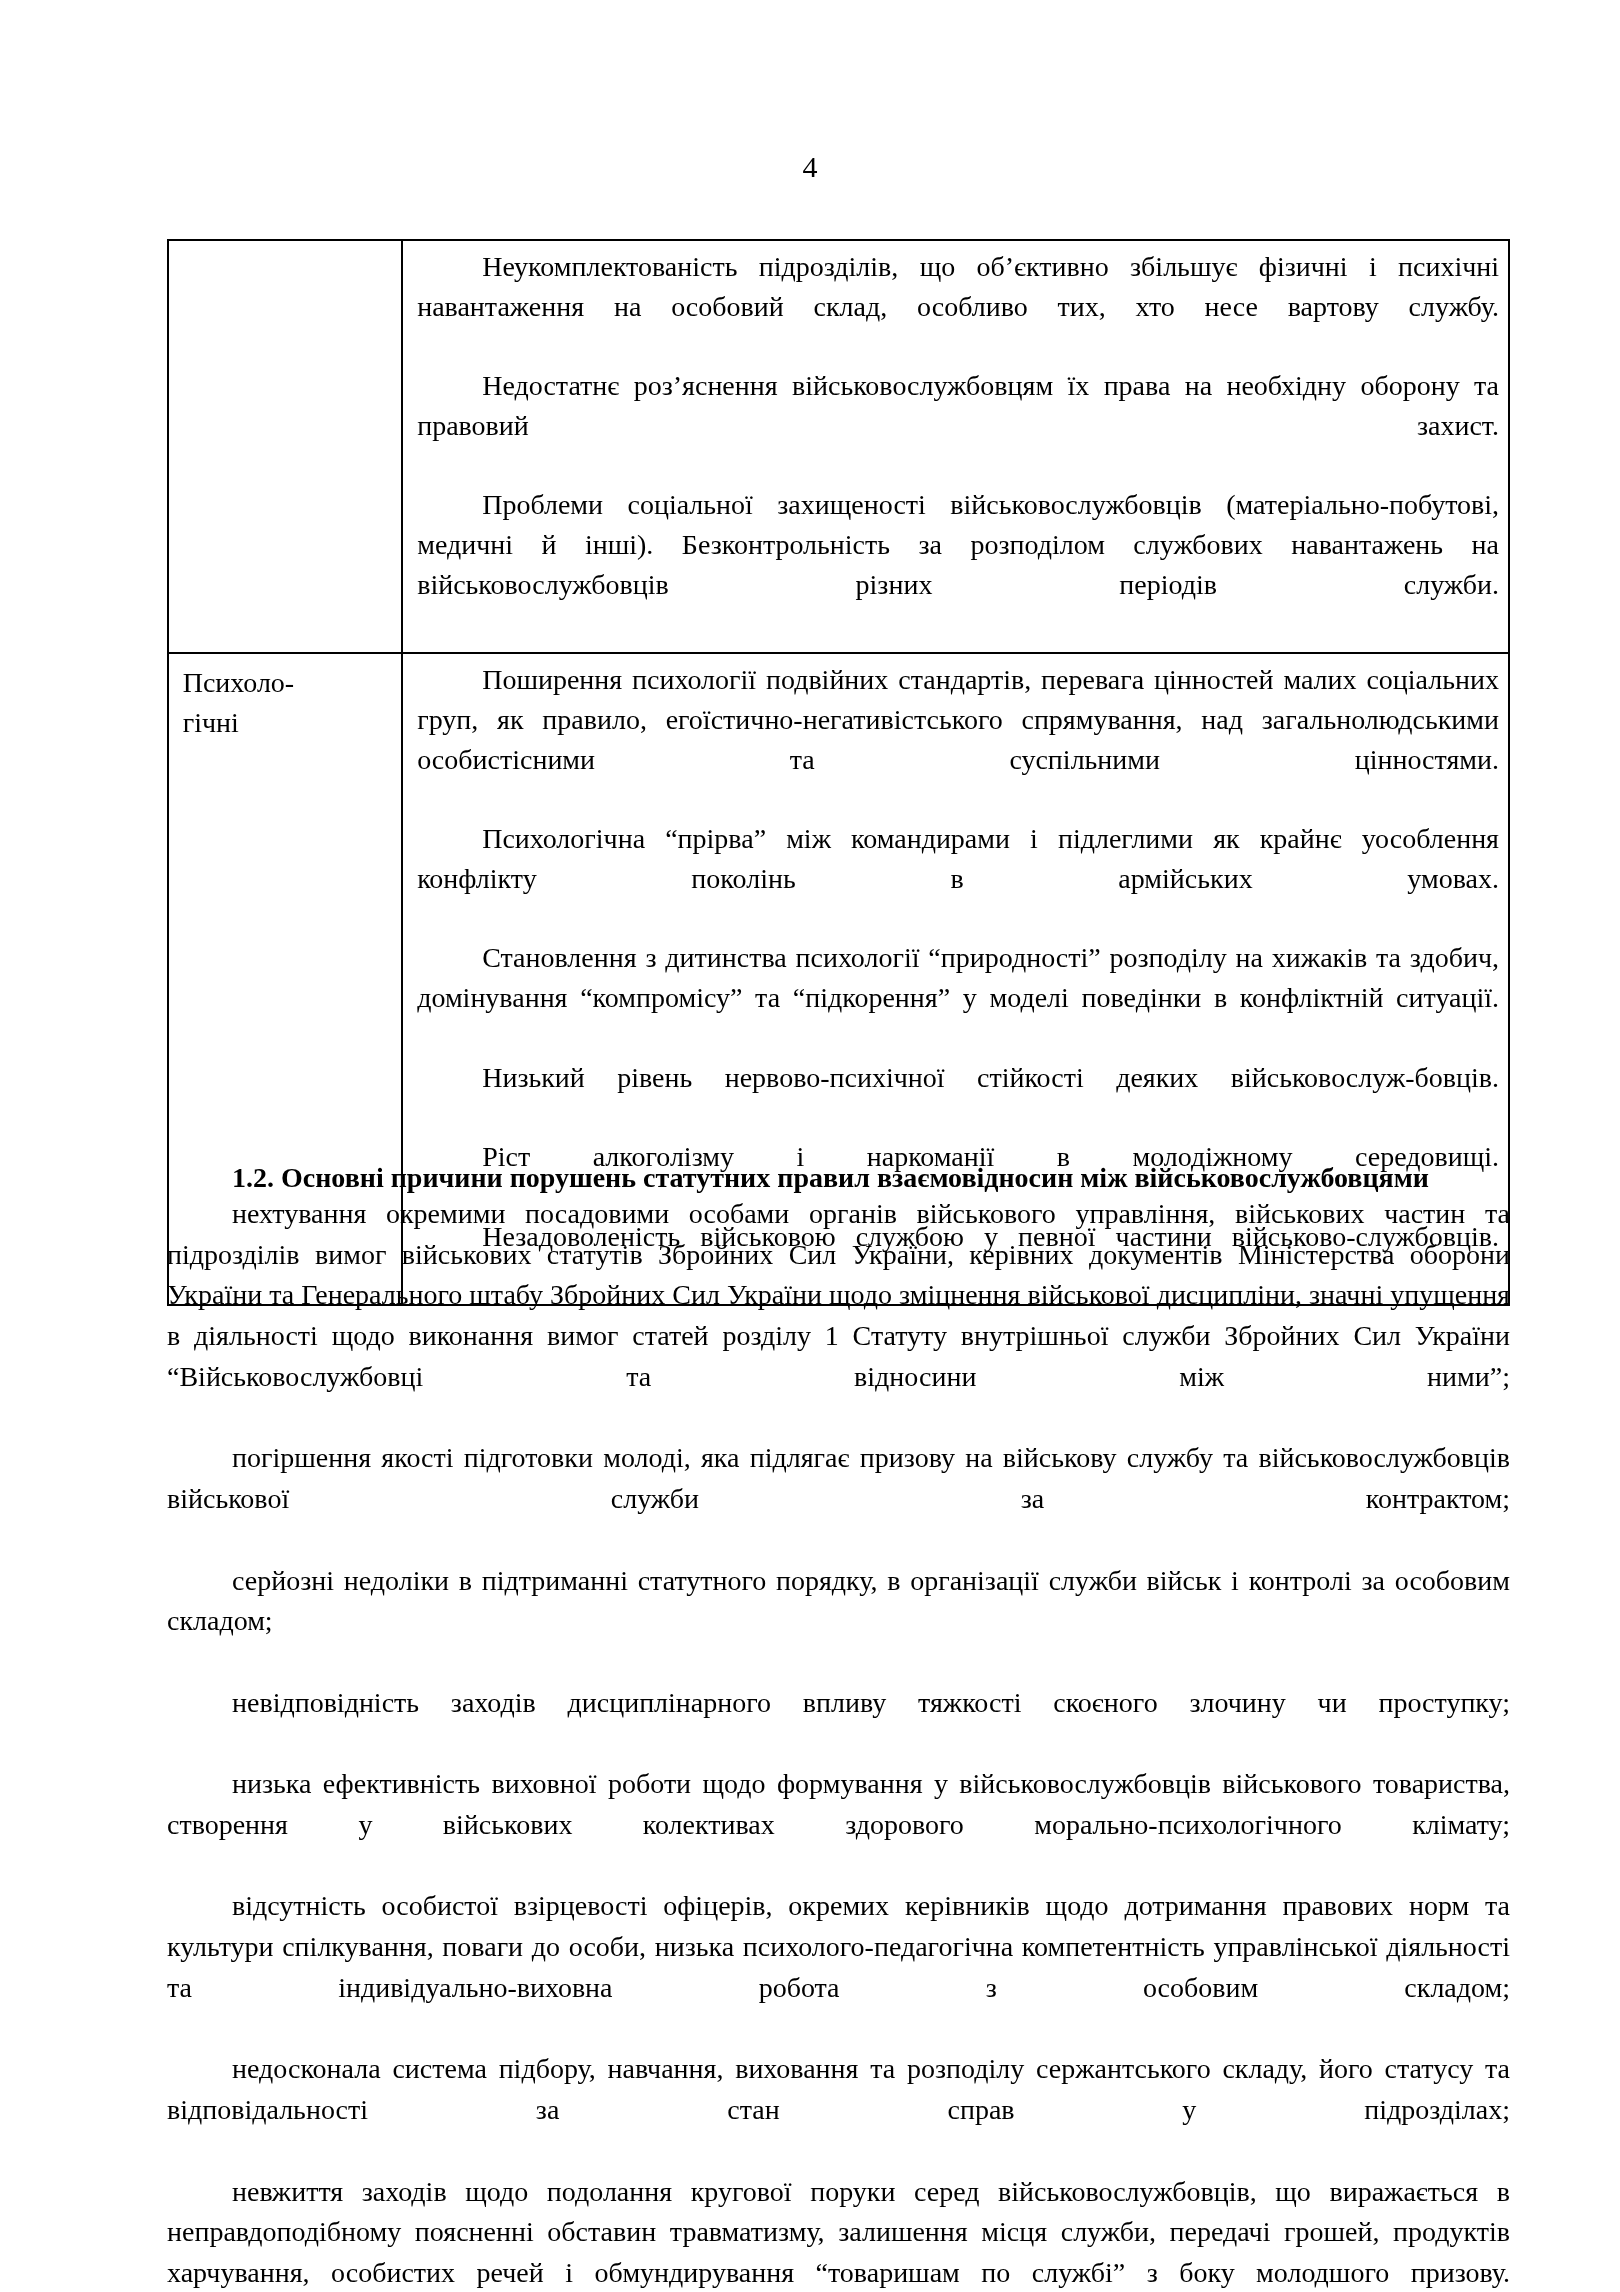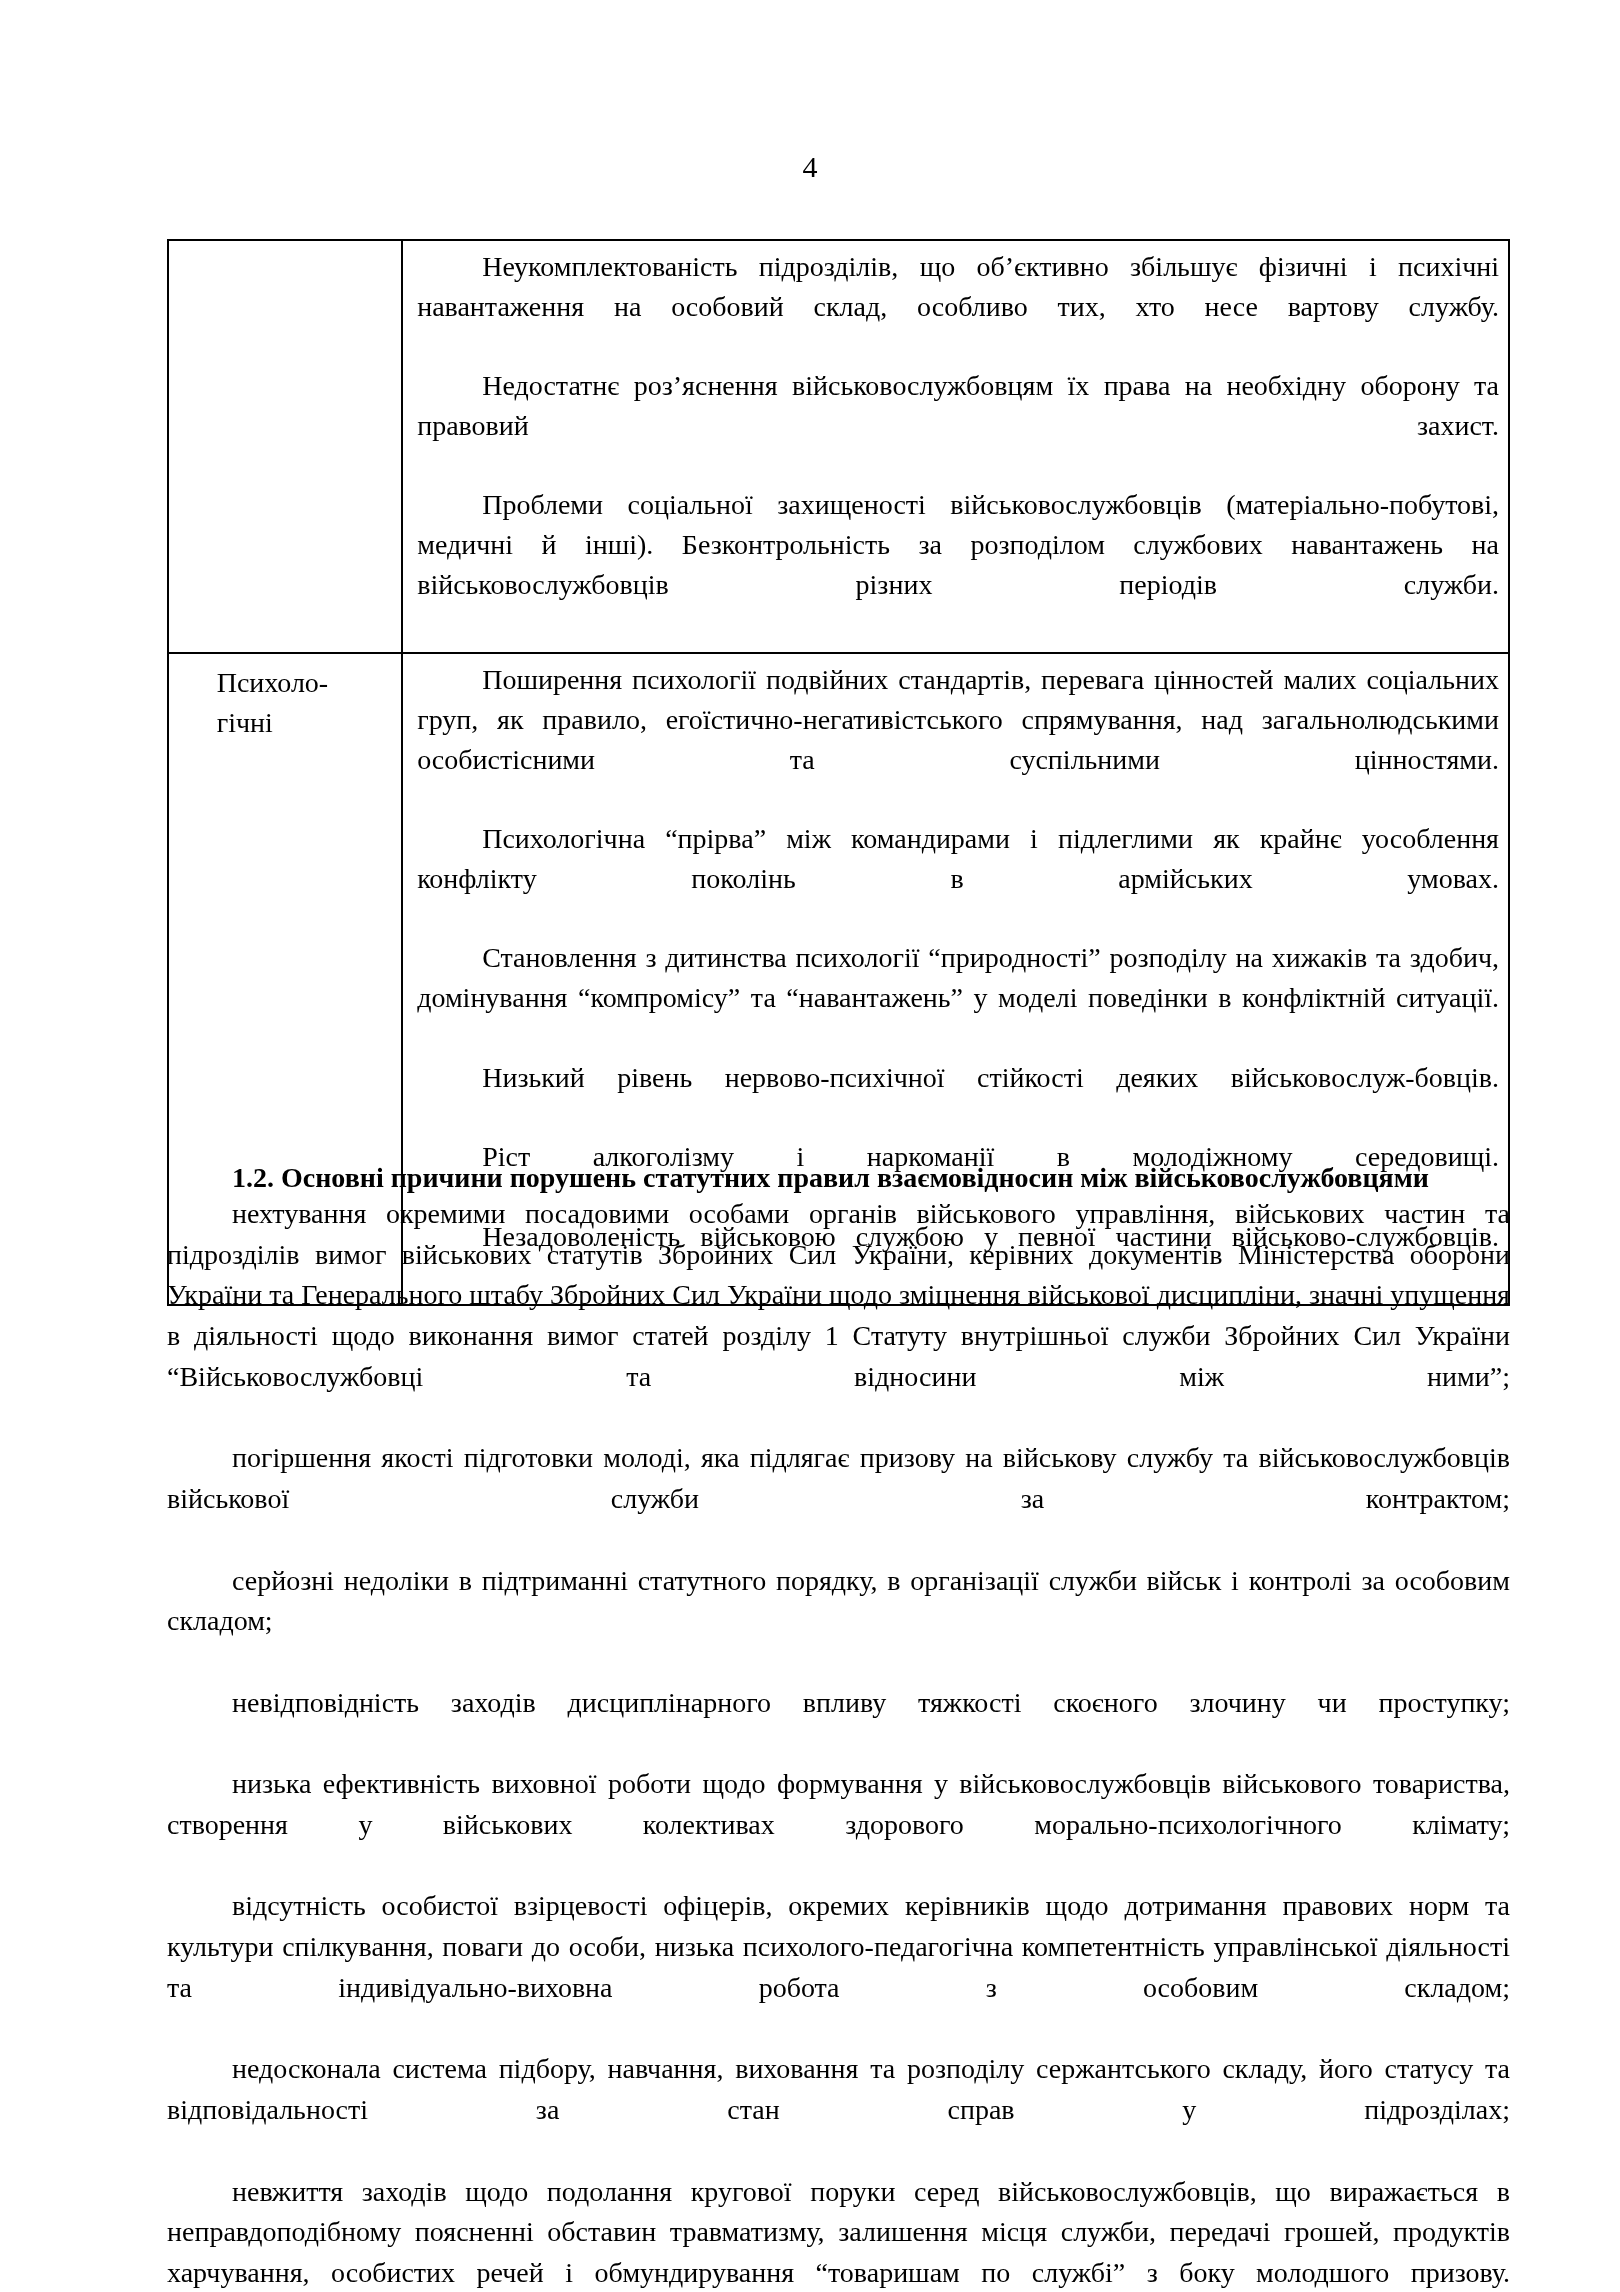--- a/index.html
+++ b/index.html
@@ -74,21 +74,20 @@
     text-justify: inter-word;
   }
   
   .causes-table p:after {
     content: "";
     display: inline-block;
     width: 100%;
   }
   .label-line {
     display: block;
-    margin-left: 34px;
   }
 
   
   .section-heading {
     position: absolute;
     left: 167px;
     top: 1158px;
     width: 1343px;
     font-size: 28px;
     line-height: 1.42;
@@ -139,21 +138,21 @@
       </tr>
 
       <tr>
         <td class="col-label">
           <span class="label-line">Психоло-</span>
           <span class="label-line">гічні</span>
         </td>
         <td class="col-body">
           <p>Поширення психології подвійних стандартів, перевага цінностей малих соціальних груп, як правило, егоїстично-негативістського спрямування, над загальнолюдськими особистісними та суспільними цінностями.</p>
           <p>Психологічна “прірва” між командирами і підлеглими як крайнє уособлення конфлікту поколінь в армійських умовах.</p>
-          <p>Становлення з дитинства психології “природності” розподілу на хижаків та здобич, домінування “компромісу” та “навантажень” у моделі поведінки в конфліктній ситуації.</p>
+          <p>Становлення з дитинства психології “природності” розподілу на хижаків та здобич, домінування “компромісу” та “підкорення” у моделі поведінки в конфліктній ситуації.</p>
           <p>Низький рівень нервово-психічної стійкості деяких військовослуж-бовців.</p>
           <p>Ріст алкоголізму і наркоманії в молодіжному середовищі.</p>
           <p>Незадоволеність військовою службою у певної частини військово-службовців.</p>
         </td>
       </tr>
 
     </tbody>
   </table>
 
   <div class="section-heading">1.2. Основні причини порушень статутних правил взаємовідносин між військовослужбовцями</div>

